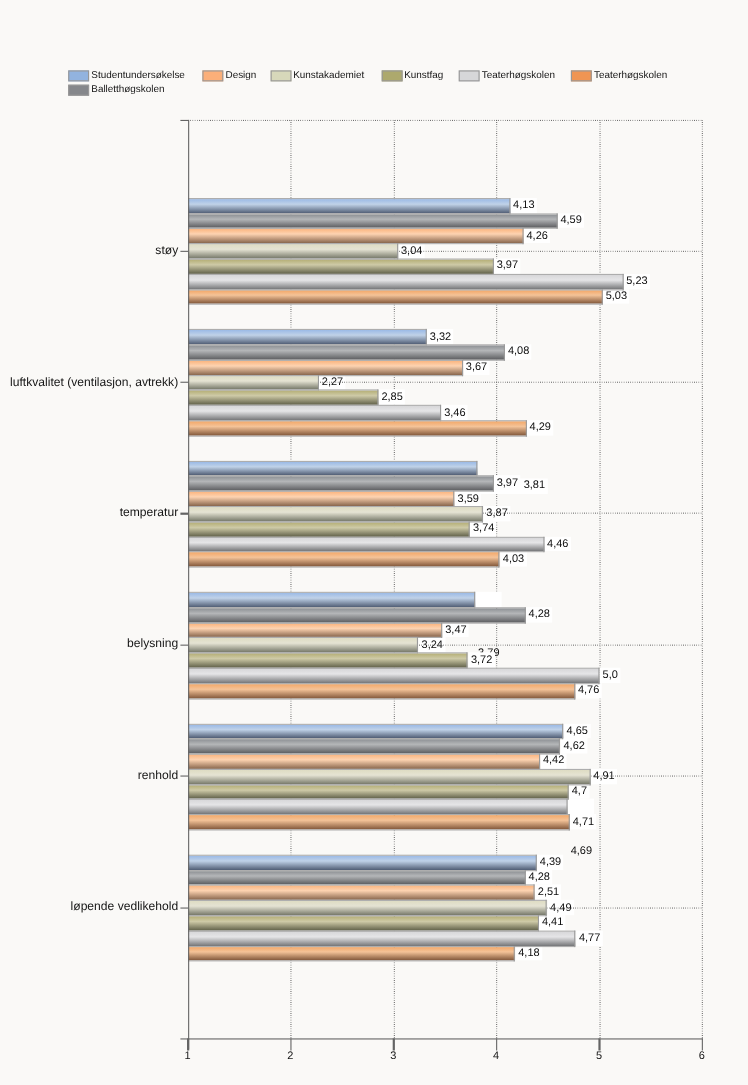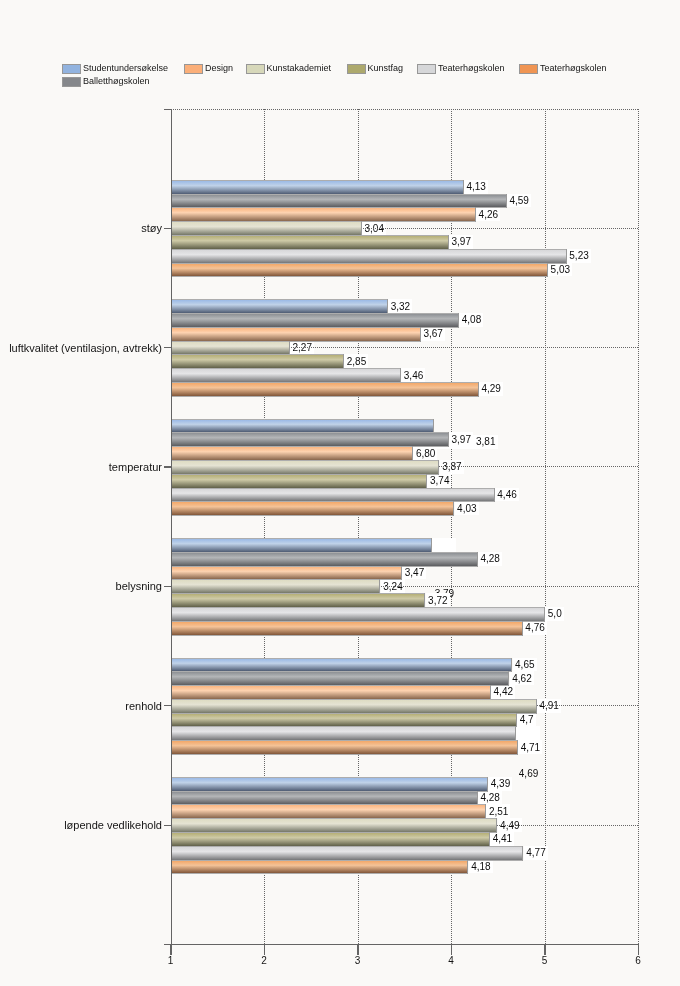--- a/index.html
+++ b/index.html
@@ -236,21 +236,21 @@
       <div class="vlabel" style="left: 277.995px; top: 323.49px; height: 13.79px;">
         <span style="top: 2.4px; line-height: 10px;">3,97</span>
       </div>
       <div class="bar" style="left: 0px; top: 337.28px; width: 242.165px; height: 14.79px;">
         <div class="body" style="background: linear-gradient(rgb(251, 181, 127) 0%, rgb(253, 211, 177) 36%, rgb(136, 102, 77) 100%);"></div>
         <div class="edge-t" style="background: rgb(173, 173, 173);"></div>
         <div class="edge-b" style="background: rgb(173, 173, 173);"></div>
         <div class="edge-r" style="background: rgb(154, 154, 154);"></div>
       </div>
       <div class="vlabel" style="left: 242.465px; top: 337.28px; height: 13.79px;">
-        <span style="top: 2.4px; line-height: 10px;">6,80</span>
+        <span style="top: 2.4px; line-height: 10px;">3,59</span>
       </div>
       <div class="bar" style="left: 0px; top: 351.07px; width: 268.345px; height: 14.79px;">
         <div class="body" style="background: linear-gradient(rgb(222, 220, 195) 0%, rgb(229, 227, 211) 36%, rgb(117, 119, 104) 100%);"></div>
         <div class="edge-t" style="background: rgb(173, 173, 173);"></div>
         <div class="edge-b" style="background: rgb(173, 173, 173);"></div>
         <div class="edge-r" style="background: rgb(154, 154, 154);"></div>
       </div>
       <div class="vlabel" style="left: 268.645px; top: 351.07px; height: 13.79px;">
         <span style="top: 2.4px; line-height: 10px;">3,87</span>
       </div>

